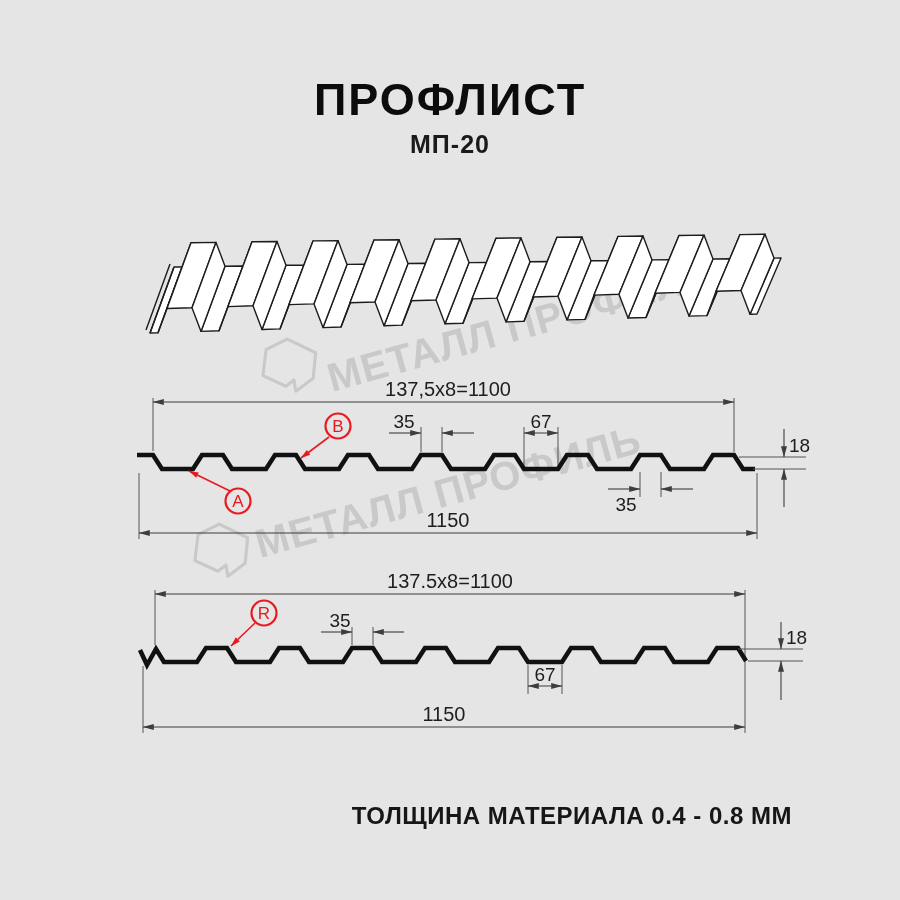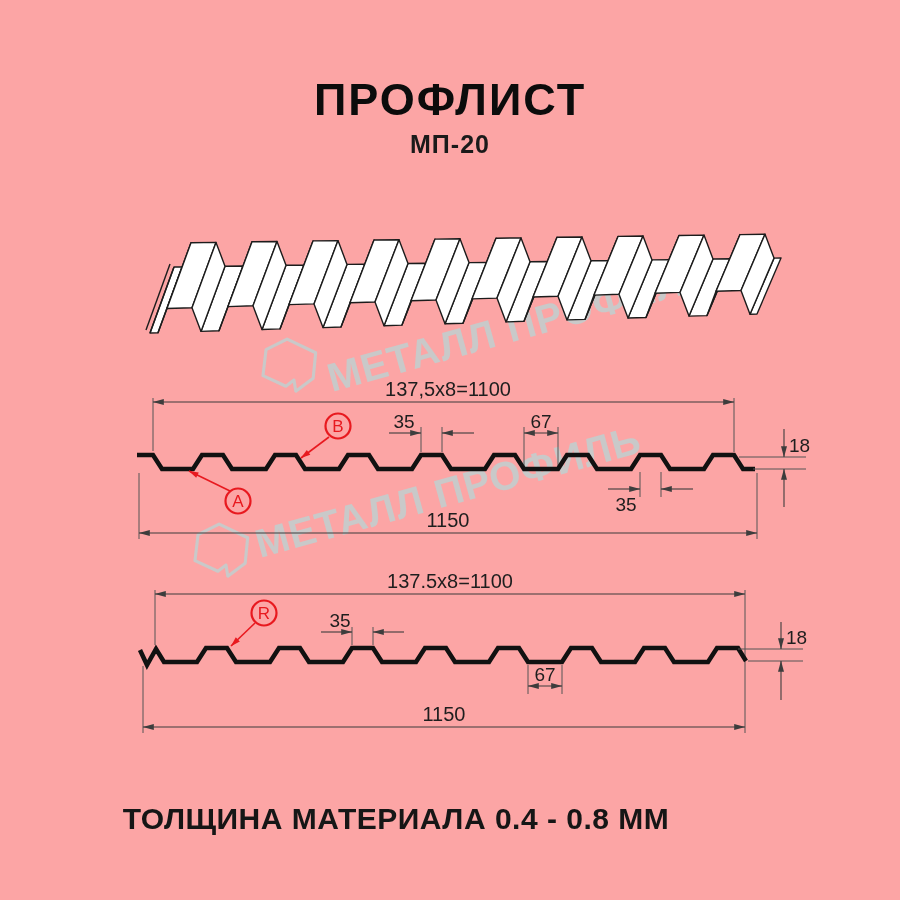--- a/index.html
+++ b/index.html
@@ -1,23 +1,23 @@
 <!DOCTYPE html>
 <html><head>
 <meta charset="utf-8">
 <style>
   html,body{margin:0;padding:0;background:#fff;}
-  .page{position:relative;width:900px;height:900px;background:#fca5a5;overflow:hidden;
+  .page{position:relative;width:900px;height:900px;background:#e5e5e5;overflow:hidden;
         font-family:"Liberation Sans",sans-serif;}
   .title{position:absolute;top:74px;left:0;width:900px;text-align:center;
          font-size:45px;font-weight:700;letter-spacing:2px;color:#0c0c0c;}
   .subtitle{position:absolute;top:130px;left:0;width:900px;text-align:center;
          font-size:25px;font-weight:700;letter-spacing:1px;color:#1a1a1a;}
-  .footer{position:absolute;top:802px;left:0;width:792px;text-align:center;
-         font-size:30px;font-weight:700;letter-spacing:0.5px;color:#161616;}
+  .footer{position:absolute;top:802px;left:0;width:792px;text-align:right;
+         font-size:24px;font-weight:700;letter-spacing:0.5px;color:#161616;}
   svg{position:absolute;left:0;top:0;}
   .face{fill:#fff;stroke:#1c1c1c;stroke-width:1.4;stroke-linejoin:round;}
   .edge{stroke:#1c1c1c;stroke-width:1.4;fill:none;}
   .profile{fill:none;stroke:#111;stroke-width:4.5;}
   .dim{stroke:#3d3d3d;stroke-width:1.1;fill:none;}
   .ext{stroke:#555;stroke-width:1;fill:none;}
   .dimtxt{font-size:20px;fill:#1e1e1e;}
   .smalltxt{font-size:19px;fill:#1e1e1e;}
   .red{stroke:#e8191f;fill:none;stroke-width:2.2;}
   .redline{stroke:#e8191f;stroke-width:1.6;fill:none;}

